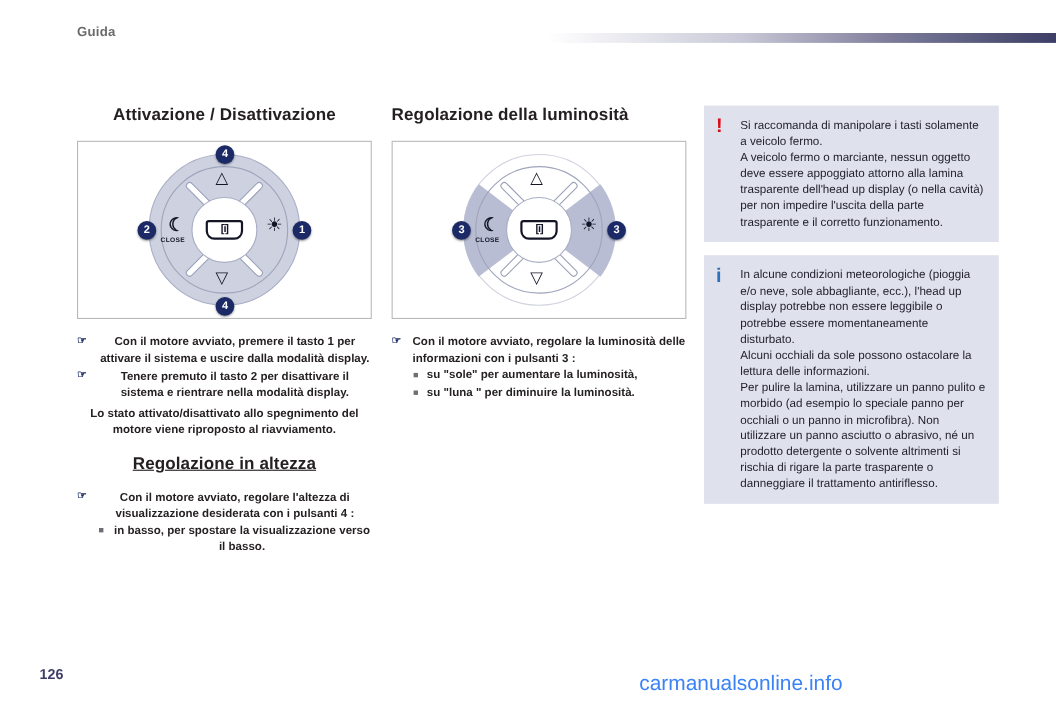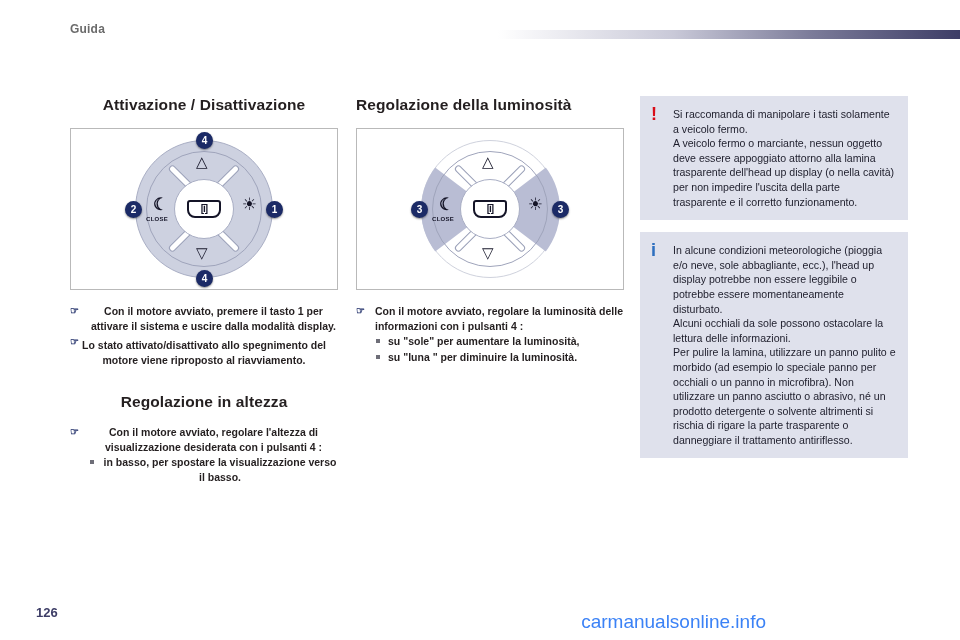--- a/index.html
+++ b/index.html
@@ -38,21 +38,21 @@
   .col2 { left: 356px; width: 268px; }
   .col3 { left: 640px; width: 268px; }
 
   h2.sect {
     margin: 0 0 14px 0;
     font-size: 15.5px;
     font-weight: bold;
     color: #241f20;
     letter-spacing: .1px;
   }
-  h2.sect.second { margin-top: 26px; }
+  h2.sect.second { margin-top: 15px; text-decoration: underline; }
 
   
   .figure {
     position: relative;
     width: 268px; height: 162px;
     border: 1px solid #b9b9b9;
     background: #ffffff;
     overflow: hidden;
   }
 
@@ -255,20 +255,21 @@
     </div>
 
     <div class="body-text">
       <ul class="blist">
         <li>
           <span class="arrow">☞</span>
           <span>Con il motore avviato, premere il tasto 1 per attivare il sistema e uscire dalla modalità display.</span>
         </li>
         <li>
           <span class="arrow">☞</span>
+          <span>Tenere premuto il tasto 2 per disattivare il sistema e rientrare nella modalità display.</span>
         </li>
       </ul>
       <p class="plain">Lo stato attivato/disattivato allo spegnimento del motore viene riproposto al riavviamento.</p>
     </div>
 
     <h2 class="sect second">Regolazione in altezza</h2>
 
     <div class="body-text" style="margin-top:0">
       <ul class="blist">
         <li>
@@ -311,21 +312,21 @@
 
         <div class="badge b-left">3</div>
         <div class="badge b-right">3</div>
       </div>
     </div>
 
     <div class="body-text">
       <ul class="blist">
         <li>
           <span class="arrow">☞</span>
-          <span>Con il motore avviato, regolare la luminosità delle informazioni con i pulsanti 4 :</span>
+          <span>Con il motore avviato, regolare la luminosità delle informazioni con i pulsanti 3 :</span>
           <ul class="sublist">
             <li>
               <span class="sqr"></span>
               <span>su "sole" per aumentare la luminosità,</span>
             </li>
             <li>
               <span class="sqr"></span>
               <span>su "luna " per diminuire la luminosità.</span>
             </li>
           </ul>

